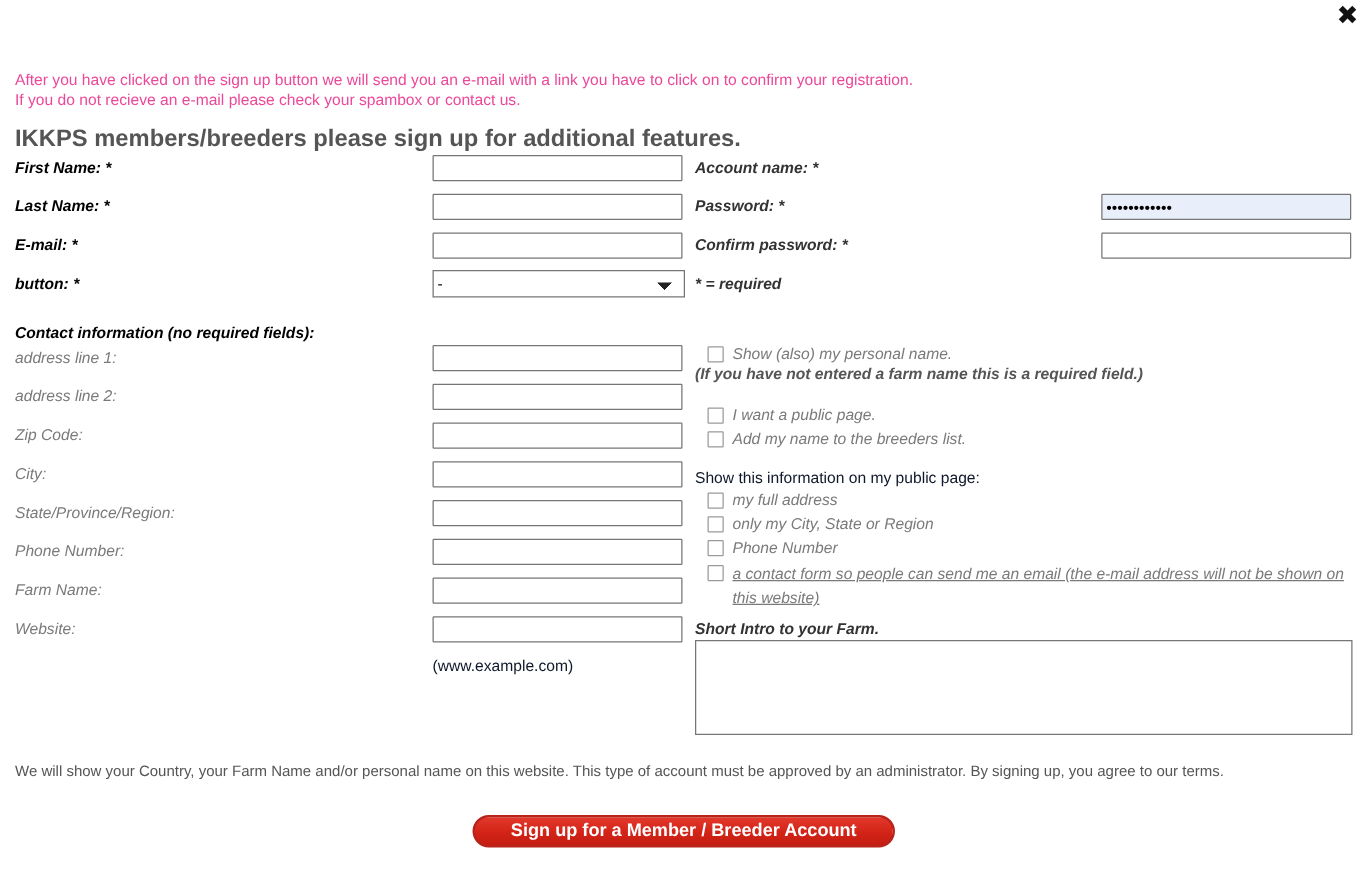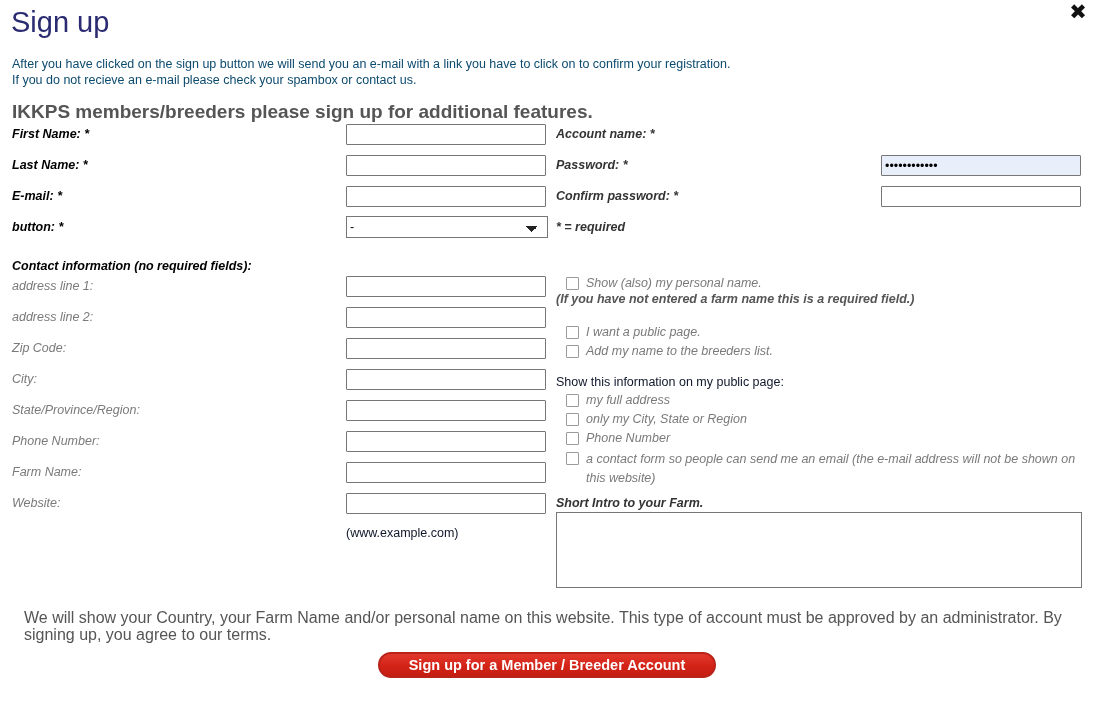--- a/index.html
+++ b/index.html
@@ -21,21 +21,21 @@
   }
 
   .title {
     position: absolute; left: 11px; top: 6px;
     font-size: 29px; color: #2b2b72; font-weight: normal;
     letter-spacing: 0px;
   }
 
   .intro {
     position: absolute; left: 12px; top: 56px; width: 900px;
-    font-size: 12.5px; color: #0c4a6e; line-height: 16px;
+    font-size: 12.5px; color: #ec4899; line-height: 16px;
   }
 
   .section-head {
     position: absolute; left: 12px; top: 101px;
     font-size: 19px; font-weight: bold; color: #555;
   }
 
   
   .col-left  { position: absolute; left: 0; top: 0; width: 550px; height: 717px; }
   .col-right { position: absolute; left: 556px; top: 0; width: 539px; height: 676px; }
@@ -97,21 +97,21 @@
     color: #7a7a7a; white-space: nowrap;
   }
   .cbtext.wrap { white-space: normal; width: 490px; line-height: 19px; }
   .note-bold {
     position: absolute; font-size: 12.5px; font-style: italic;
     font-weight: bold; color: #555;
   }
 
   .disclaimer {
     position: absolute; left: 12px; top: 609px; width: 1040px;
-    font-size: 16px; color: #555; line-height: 17px; margin-left: 12px;
+    font-size: 12px; color: #555; line-height: 17px;
   }
 
   .signup-btn {
     position: absolute; left: 378px; top: 652px;
     width: 338px; height: 26px;
     border-radius: 14px;
     border: 2px solid #b9231a;
     background: linear-gradient(to bottom, #e2392c 0%, #d32317 55%, #c51d12 100%);
     color: #fff; font-weight: bold; font-size: 14.5px;
     font-family: "Liberation Sans", sans-serif;
@@ -119,21 +119,20 @@
     padding: 0;
   }
 </style>
 </head>
 <body>
 
 <div class="page">
 
   <span class="close-icon">✖</span>
 
-  <div class="title">Sign up</div>
 
   <div class="intro">
     <div>After you have clicked on the sign up button we will send you an e-mail with a link you have to click on to confirm your registration.</div>
     <div>If you do not recieve an e-mail please check your spambox or contact us.</div>
   </div>
 
   <div class="section-head">IKKPS members/breeders please sign up for additional features.</div>
 
   <div class="col-left">
 
@@ -220,21 +219,21 @@
       <span class="cbtext" style="left:30px; top:0px;">only my City, State or Region</span>
     </div>
 
     <div class="cbrow" style="left:0px; top:431px;">
       <input class="cb" type="checkbox" style="left: 10px; top: 1px;">
       <span class="cbtext" style="left:30px; top:0px;">Phone Number</span>
     </div>
 
     <div class="cbrow" style="left:0px; top:450px;">
       <input class="cb" type="checkbox" style="left: 10px; top: 2px;">
-      <span class="cbtext wrap" style="left:30px; top:0px;">a contact form so people can send me an email (the e-mail address will not be shown on this website)</span>
+      <span class="cbtext wrap" style="left:30px; top:0px;text-decoration:underline;">a contact form so people can send me an email (the e-mail address will not be shown on this website)</span>
     </div>
 
     <span class="lbl rlabel" style="left:0px; top:496px;">Short Intro to your Farm.</span>
     <textarea class="ta" style="left: 0px; top: 512px; width: 526px; height: 76px;"></textarea>
   </div>
 
   <div class="disclaimer">We will show your Country, your Farm Name and/or personal name on this website. This type of account must be approved by an administrator. By signing up, you agree to our terms.</div>
 
   <button class="signup-btn">Sign up for a Member / Breeder Account</button>
 </div>

